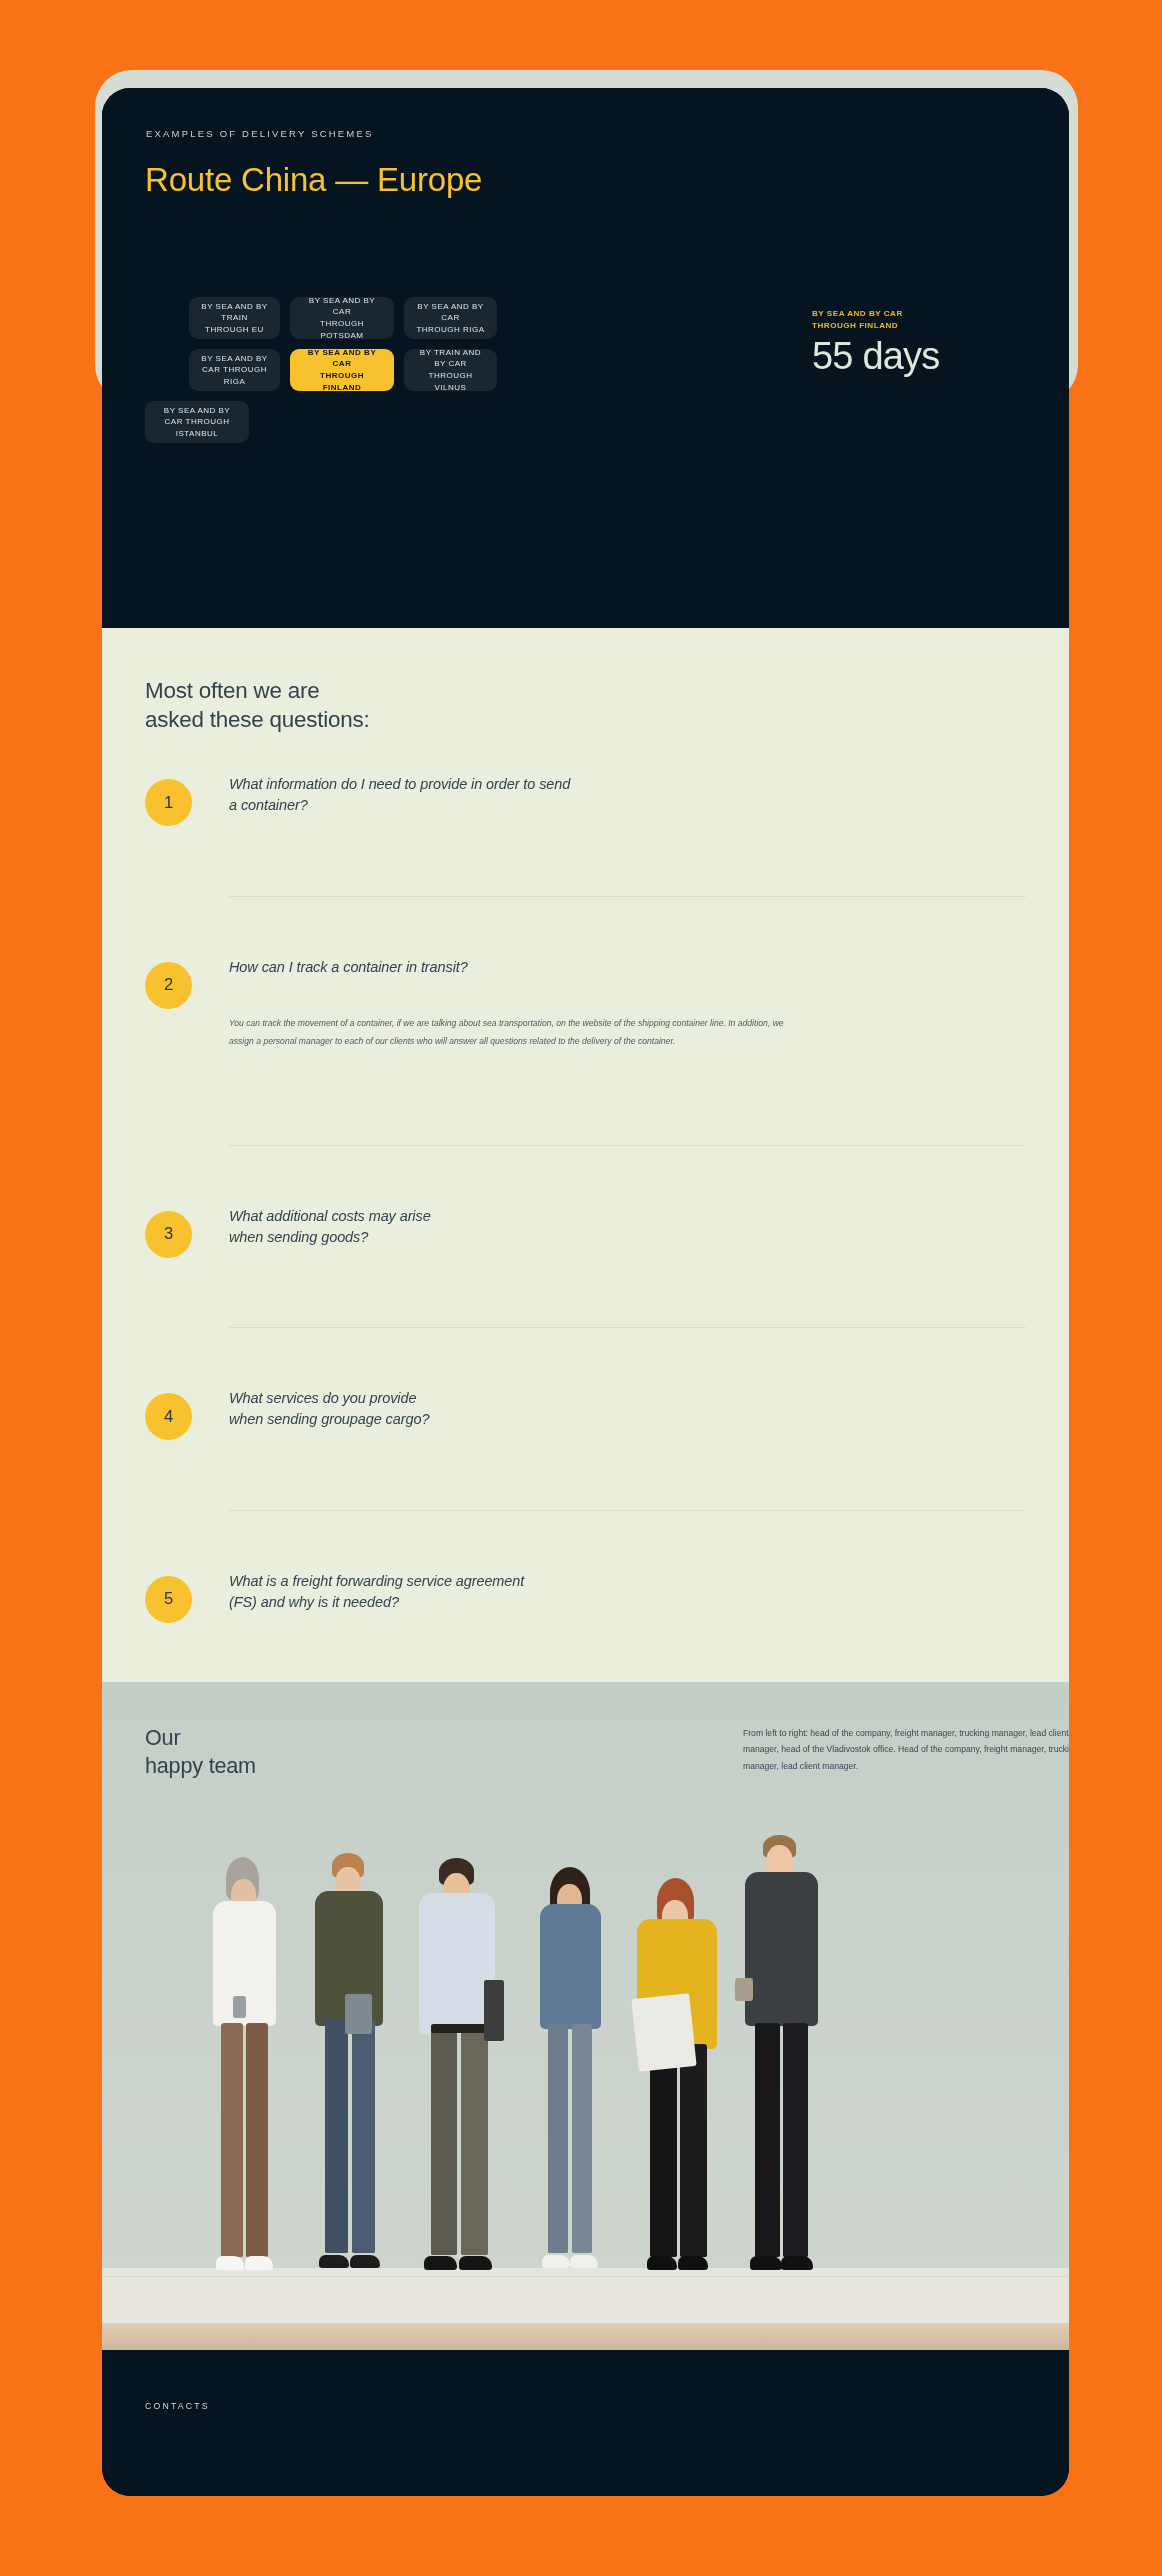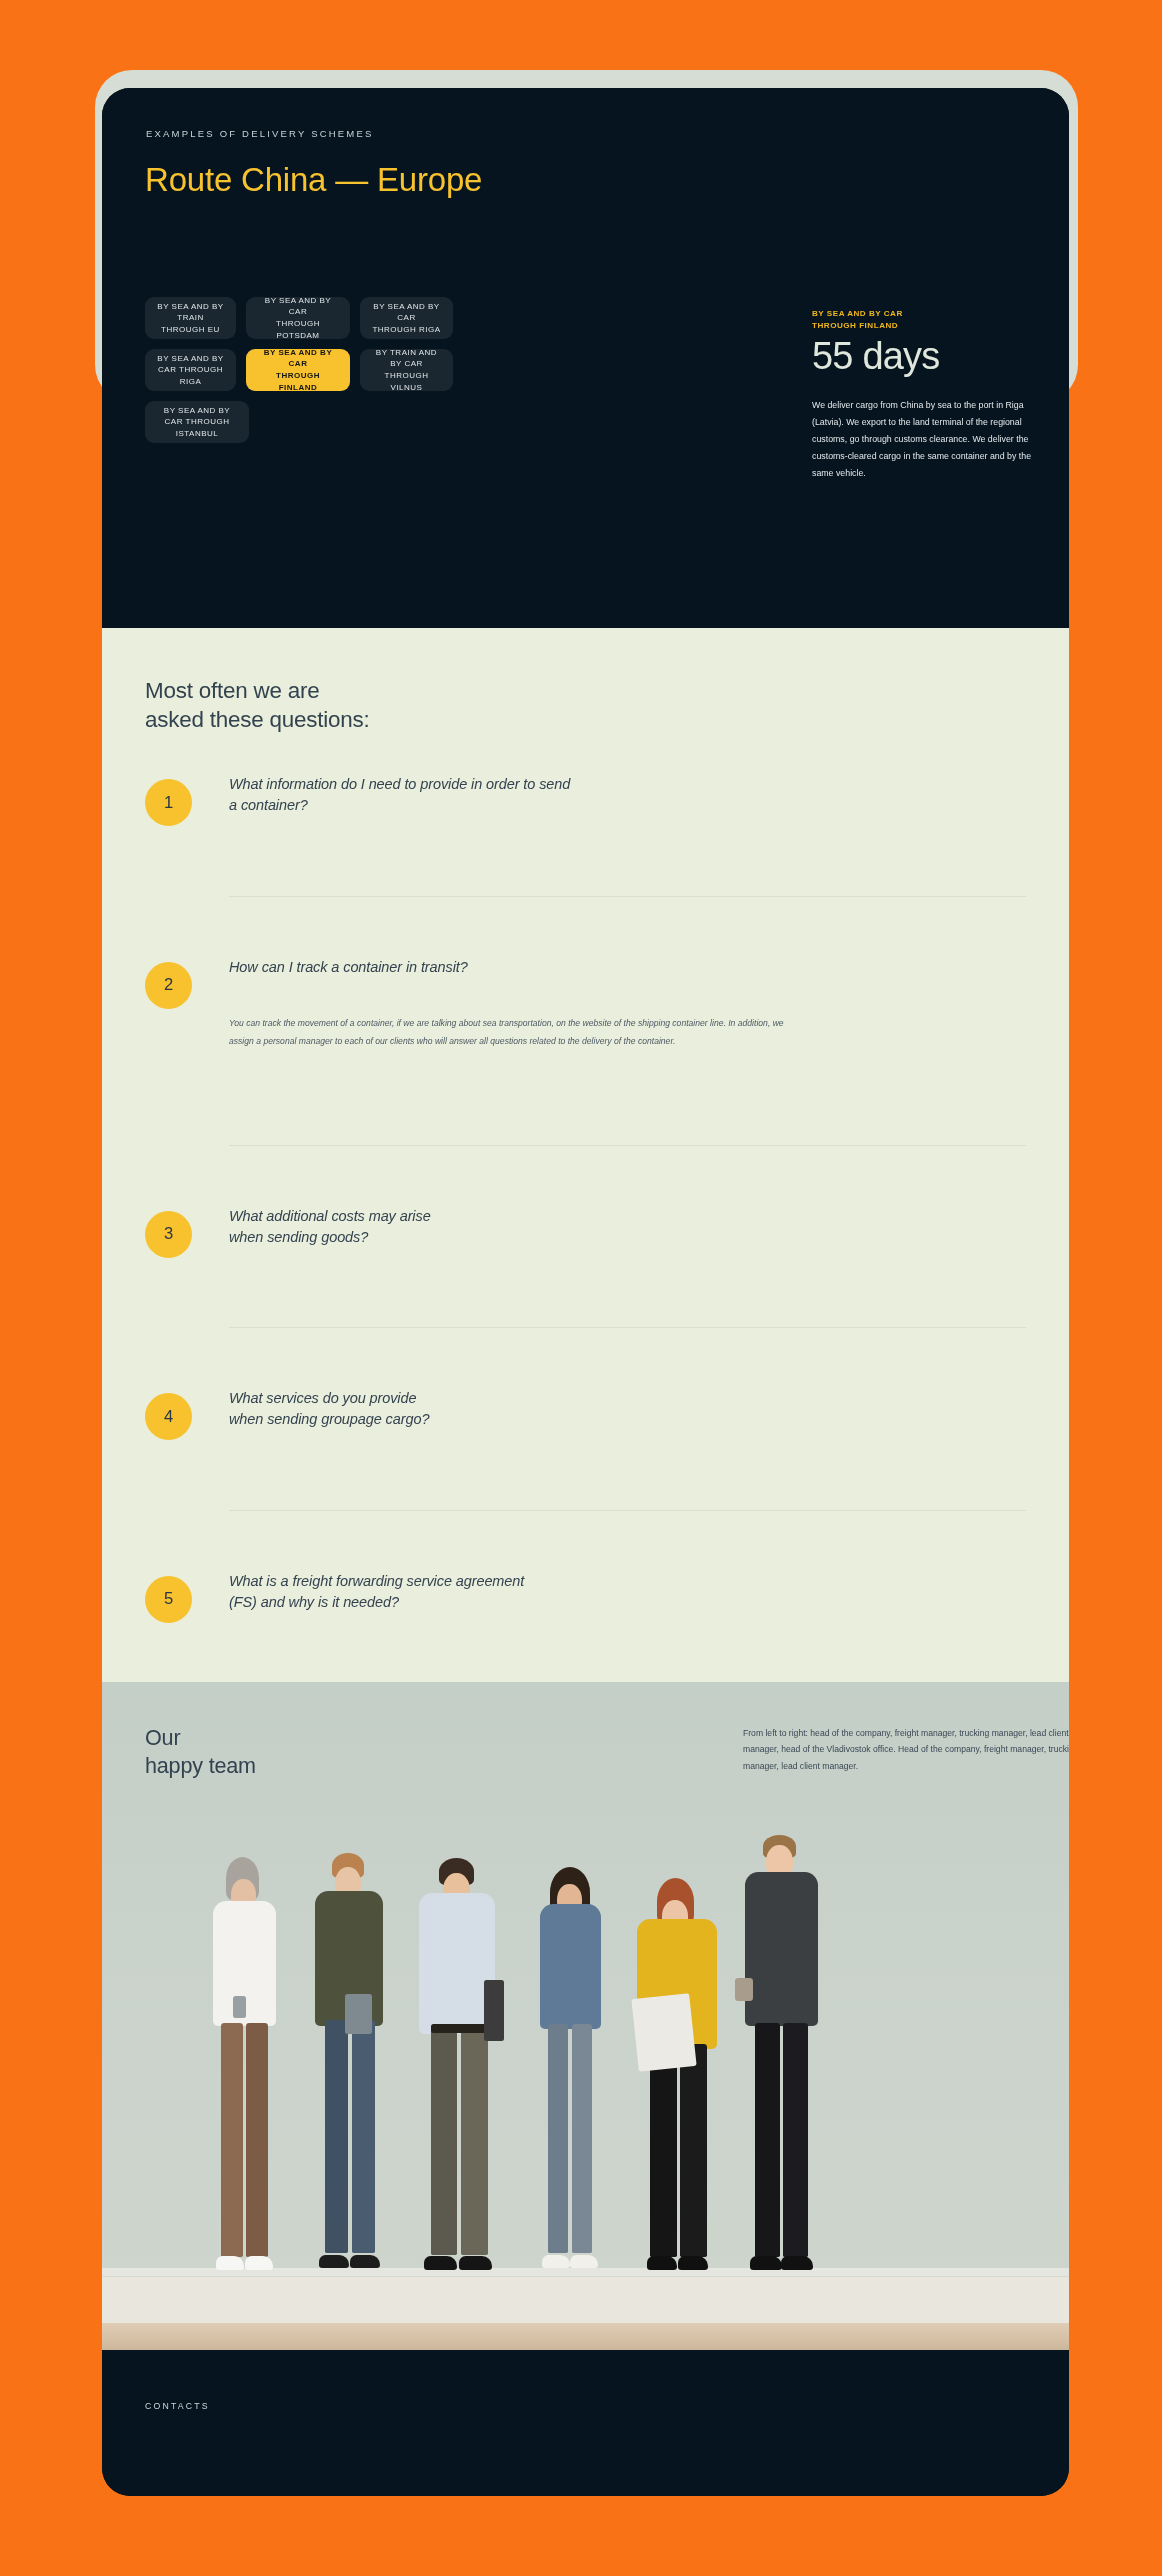--- a/index.html
+++ b/index.html
@@ -45,21 +45,21 @@
   .tag-row { display: flex; gap: 10px; margin-bottom: 10px; }
   .tag {
     background: #1a2630; color: #dfe6e8;
     border-radius: 9px;
     font-size: 8px; letter-spacing: 0.5px; font-weight: 400;
     text-transform: uppercase;
     text-align: center; line-height: 1.45;
     display: flex; align-items: center; justify-content: center;
     padding: 6.6px 10px; height: 42px; white-space: pre-line;
   }
-  .tag.w1 { width: 91px; }
+  .tag.w1 { width: 91px; margin-left: 44px; }
   .tag.w2 { width: 104px; }
   .tag.w3 { width: 93px; }
   .tag.active { background: #f7c22e; color: #161616; font-weight: 700; }
 
   .detail { position: absolute; left: 710px; top: 220px; width: 233px; }
   .detail-kicker {
     color: #f1b71e; font-size: 8.1px; letter-spacing: 0.5px;
     text-transform: uppercase; font-weight: 700; line-height: 1.5;
     white-space: pre-line;
   }
@@ -178,21 +178,20 @@
         <div class="tag-row">
           <div class="tag w2">BY SEA AND BY
 CAR THROUGH ISTANBUL</div>
         </div>
       </div>
 
       <div class="detail">
         <div class="detail-kicker">BY SEA AND BY CAR
 THROUGH FINLAND</div>
         <div class="detail-num">55 days</div>
-        <div class="detail-body">We deliver cargo from China by sea to the port in Riga (Latvia). We export to the land terminal of the regional customs, go through customs clearance. We deliver the customs-cleared cargo in the same container and by the same vehicle.</div>
       </div>
     </section>
 
     <section class="faq">
       <h2 class="faq-title">Most often we are
 asked these questions:</h2>
 
       <div class="faq-list">
 
         <div class="faq-item">

